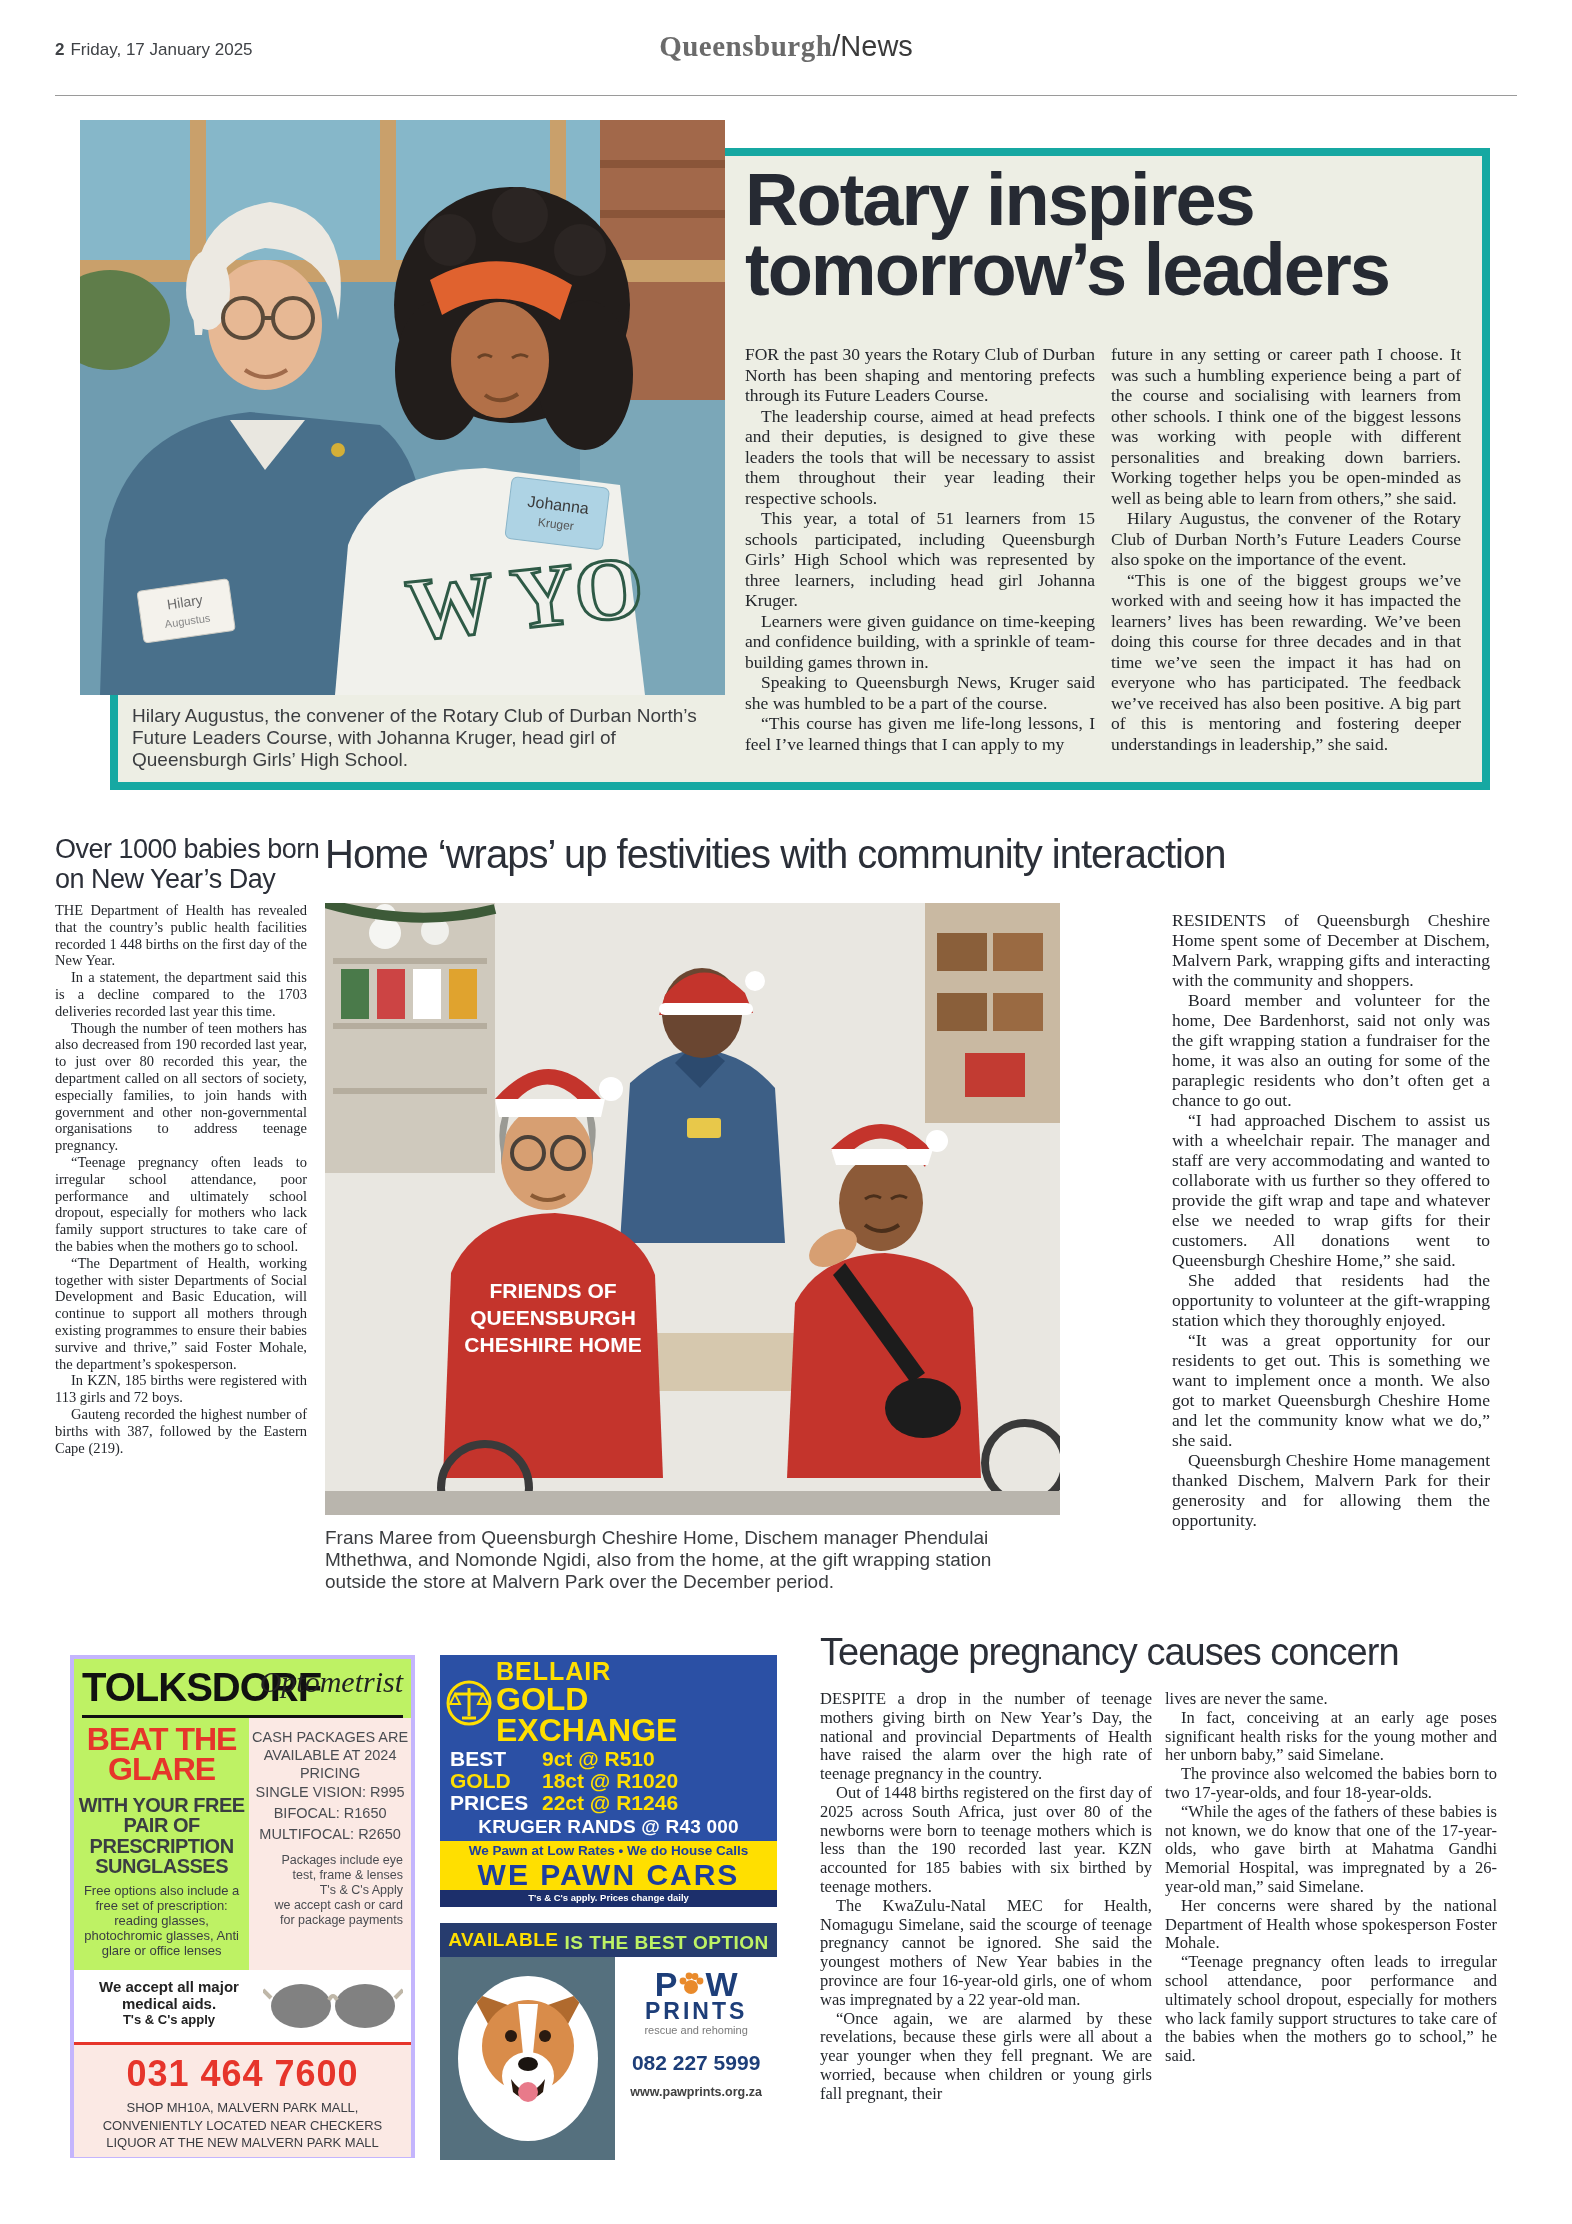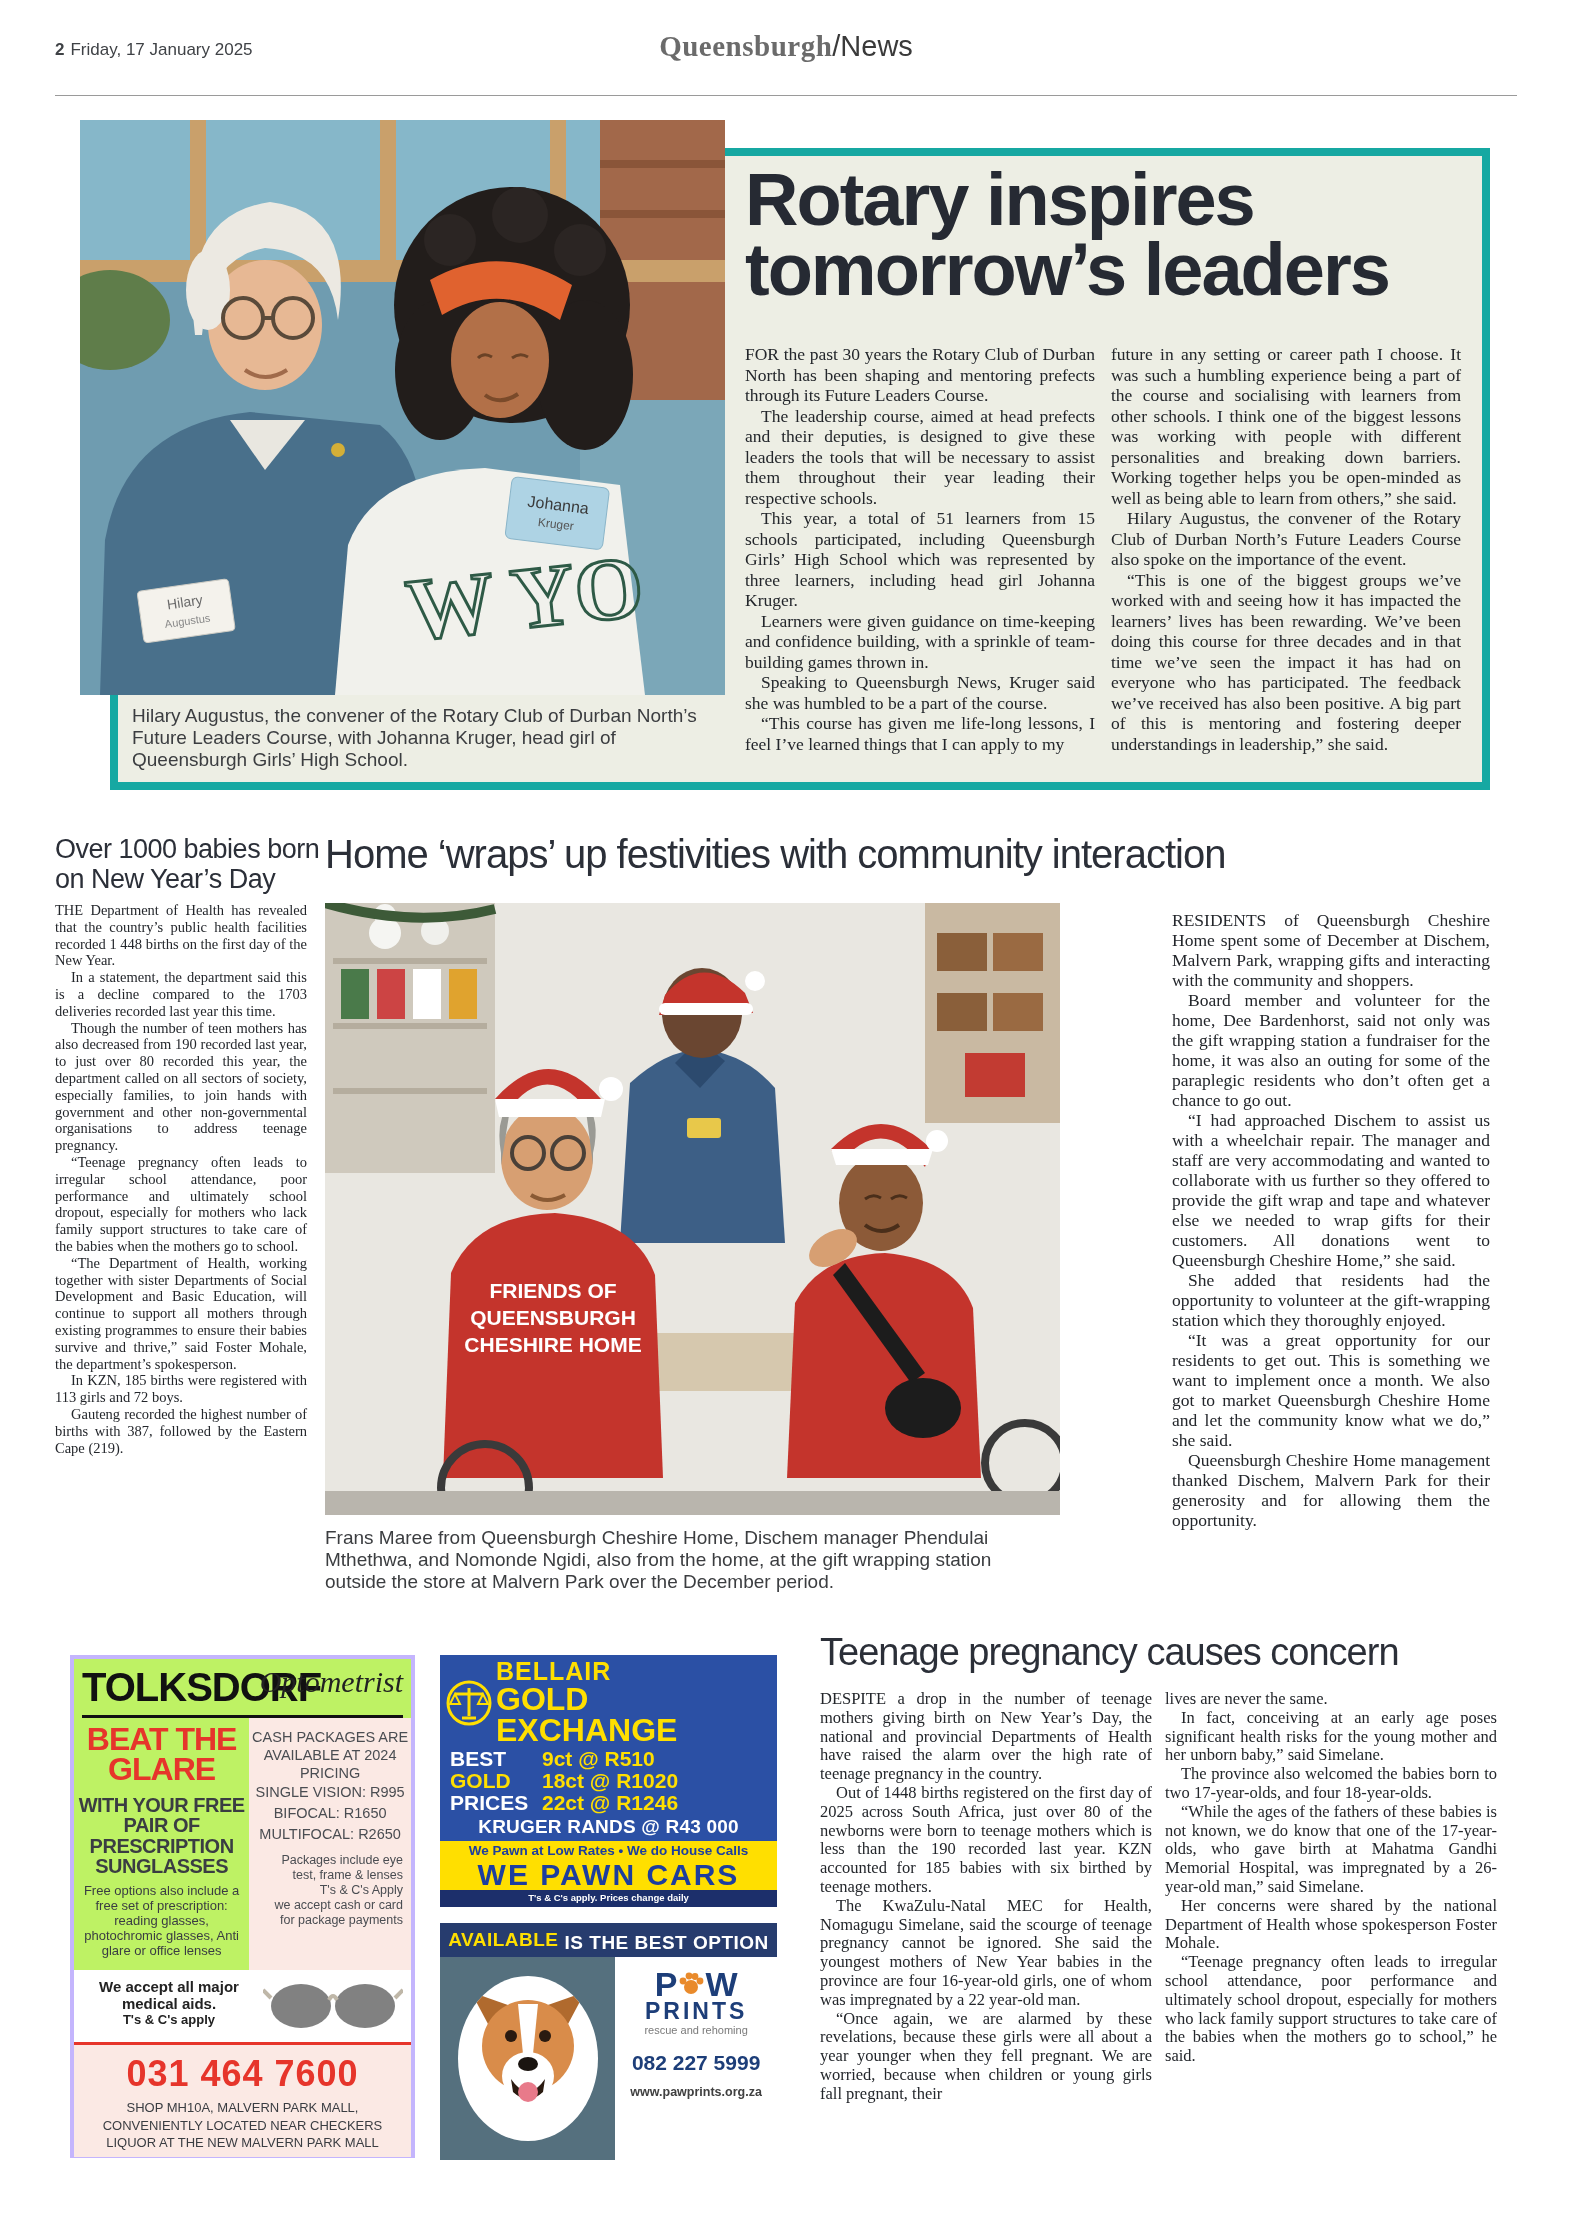--- a/index.html
+++ b/index.html
@@ -93,21 +93,21 @@
   .bell-addr{font-size:11.5px;font-weight:700;line-height:14px;}
   .bell-follow{font-size:11px;font-weight:700;line-height:15px;display:flex;
                justify-content:center;align-items:center;gap:4px;}
   .soc{display:inline-flex;width:12px;height:12px;border-radius:50%;background:#fff;color:#1c2f6b;
        font-size:9px;font-weight:700;align-items:center;justify-content:center;line-height:1;}
   
   .paw{left:440px;top:1923px;width:337px;height:237px;box-sizing:border-box;
        font-family:"Liberation Sans",sans-serif;background:#fff;}
   .paw-banner{background:#273c6e;height:34px;display:flex;align-items:center;justify-content:center;
               font-weight:700;font-size:19px;letter-spacing:.5px;gap:6px;}
-  .paw-banner .hi{color:#ffdf00;} .paw-banner .rest{color:#ffffff;margin-top:6px;}
+  .paw-banner .hi{color:#ffdf00;} .paw-banner .rest{color:#bef264;margin-top:6px;}
   .paw-body{display:flex;height:203px;}
   .paw-dogpane{width:52%;background:#55707e;display:flex;align-items:center;justify-content:center;}
   .paw-oval{width:140px;height:165px;background:#fff;border-radius:50%;display:flex;
             align-items:center;justify-content:center;overflow:hidden;}
   .paw-right{width:48%;text-align:center;padding-top:12px;box-sizing:border-box;}
   .paw-logo{color:#1d3e79;font-weight:700;font-size:34px;line-height:30px;display:flex;
             align-items:center;justify-content:center;gap:1px;}
   .paw-prints{color:#1d3e79;font-weight:700;font-size:23px;letter-spacing:3px;line-height:24px;}
   .paw-tag{color:#7a7a7a;font-size:11px;line-height:14px;}
   .paw-phone{color:#1d3e79;font-weight:700;font-size:21px;margin-top:14px;}

